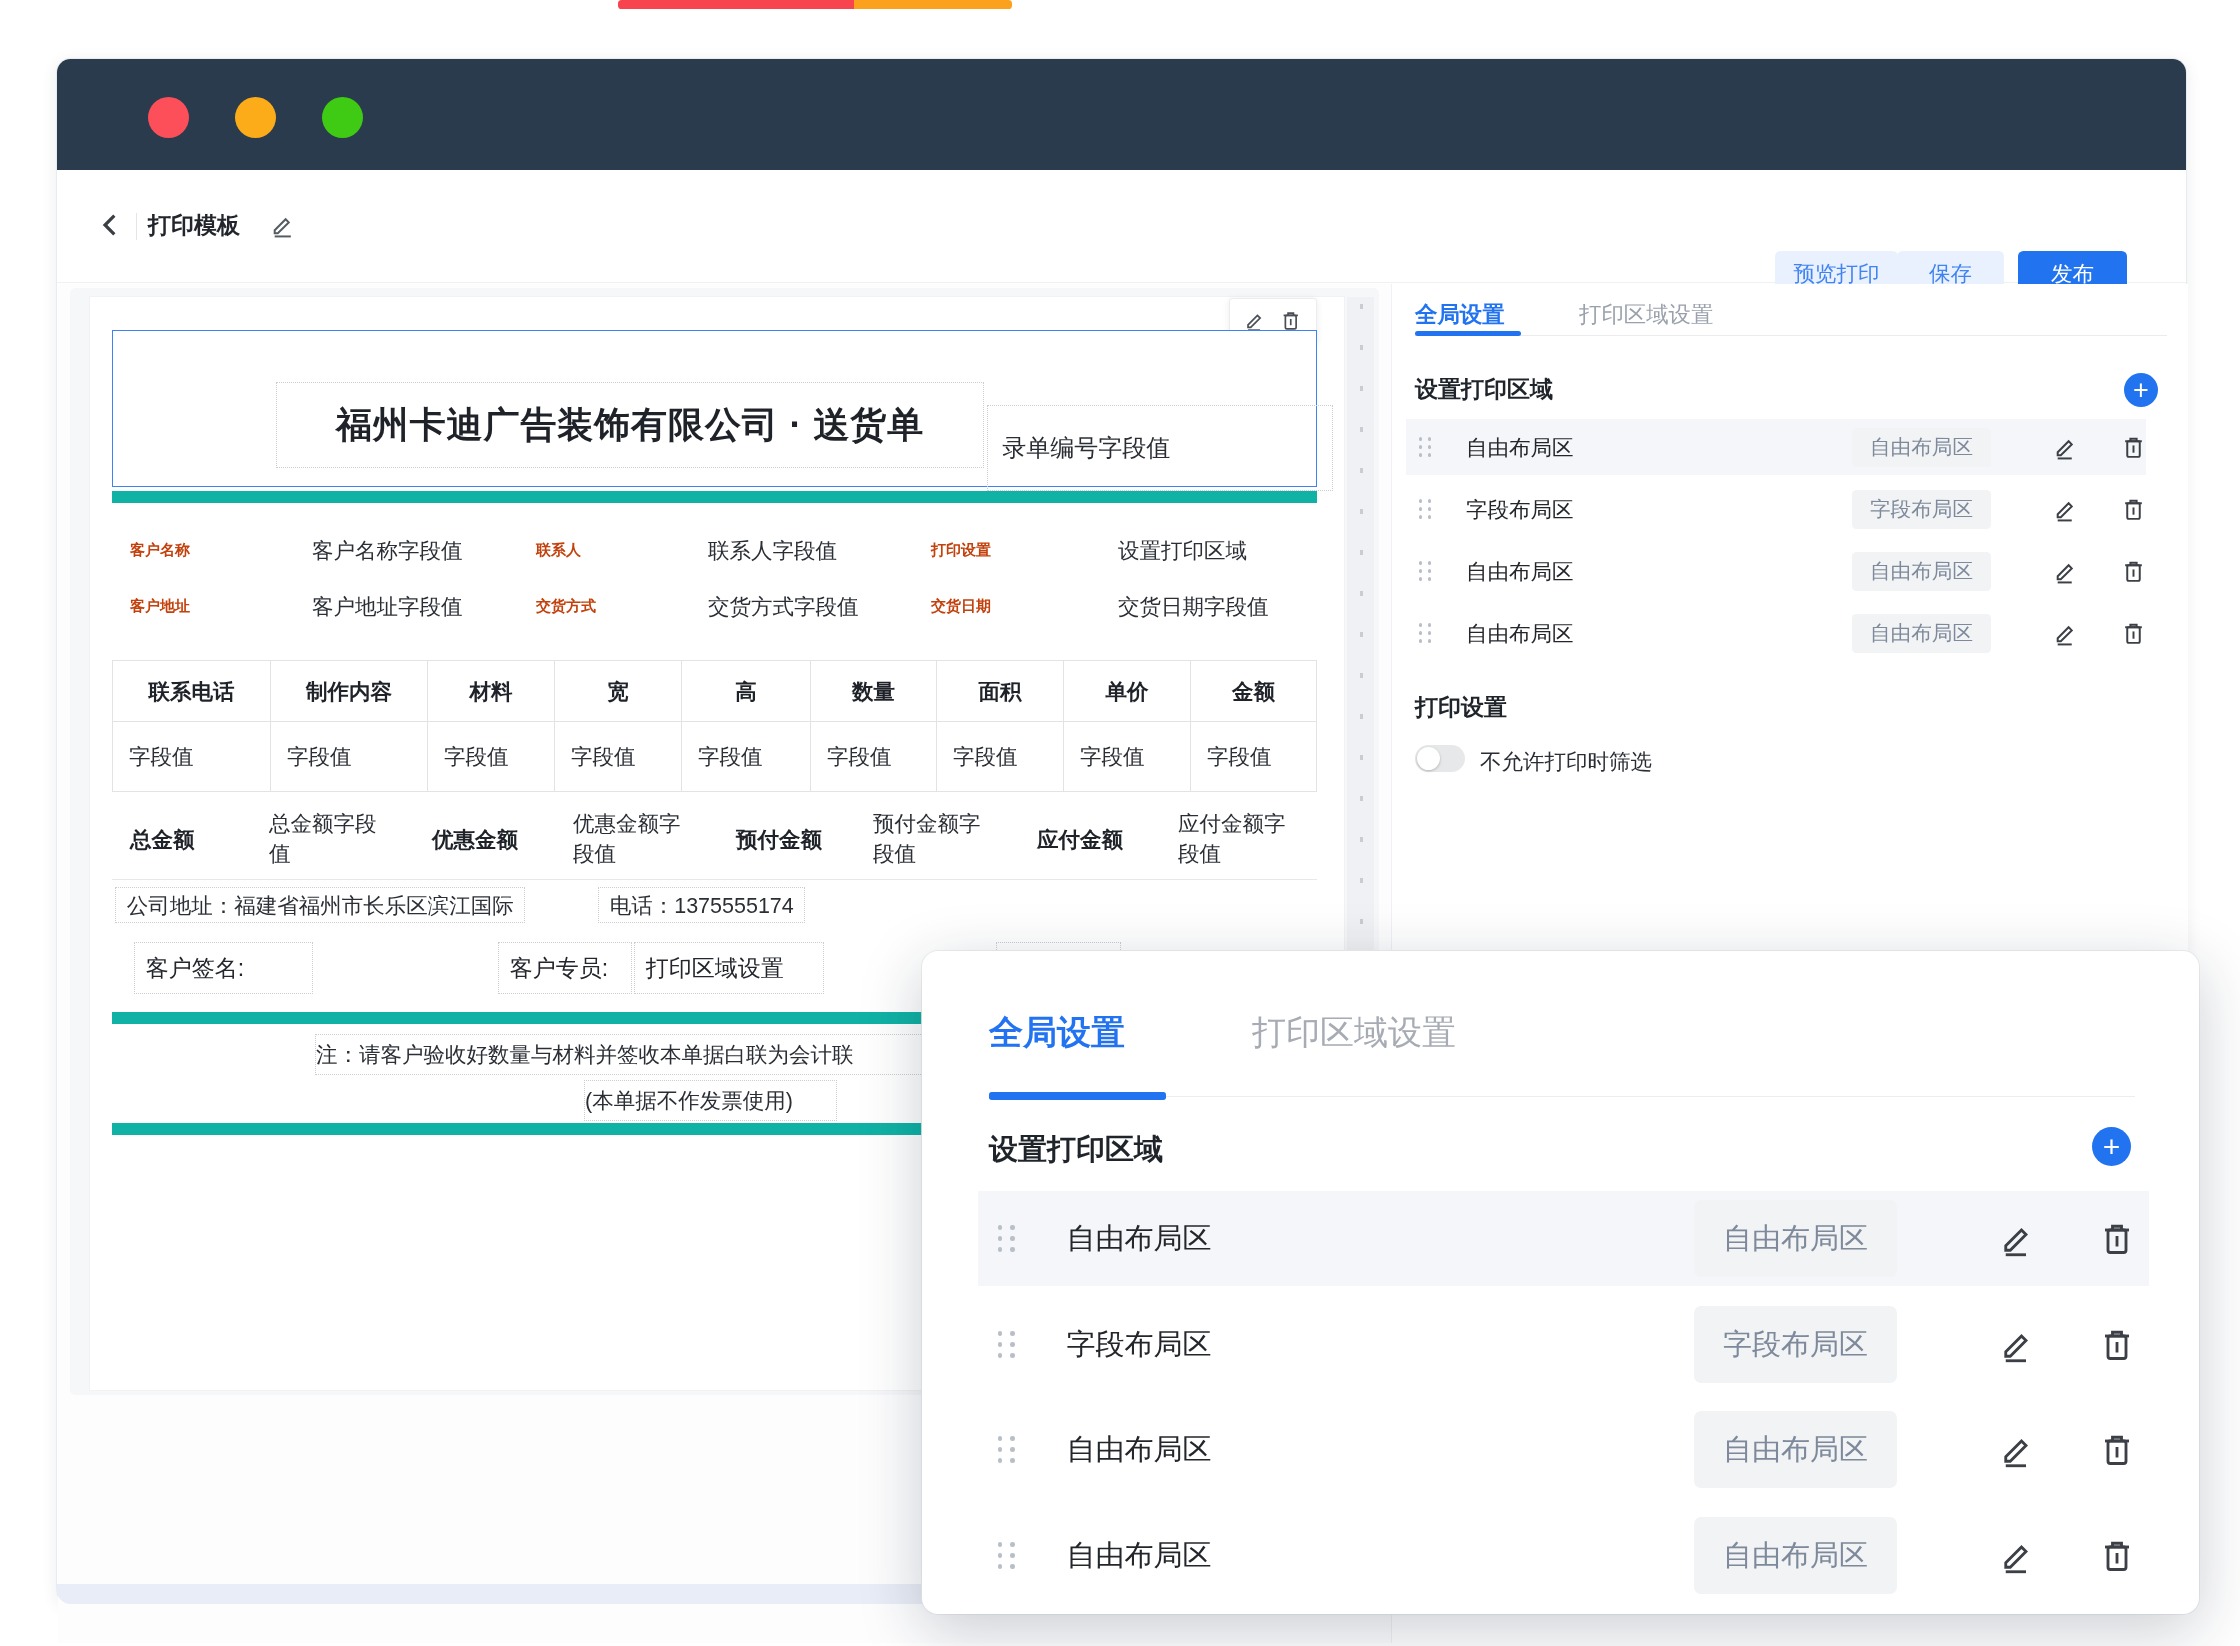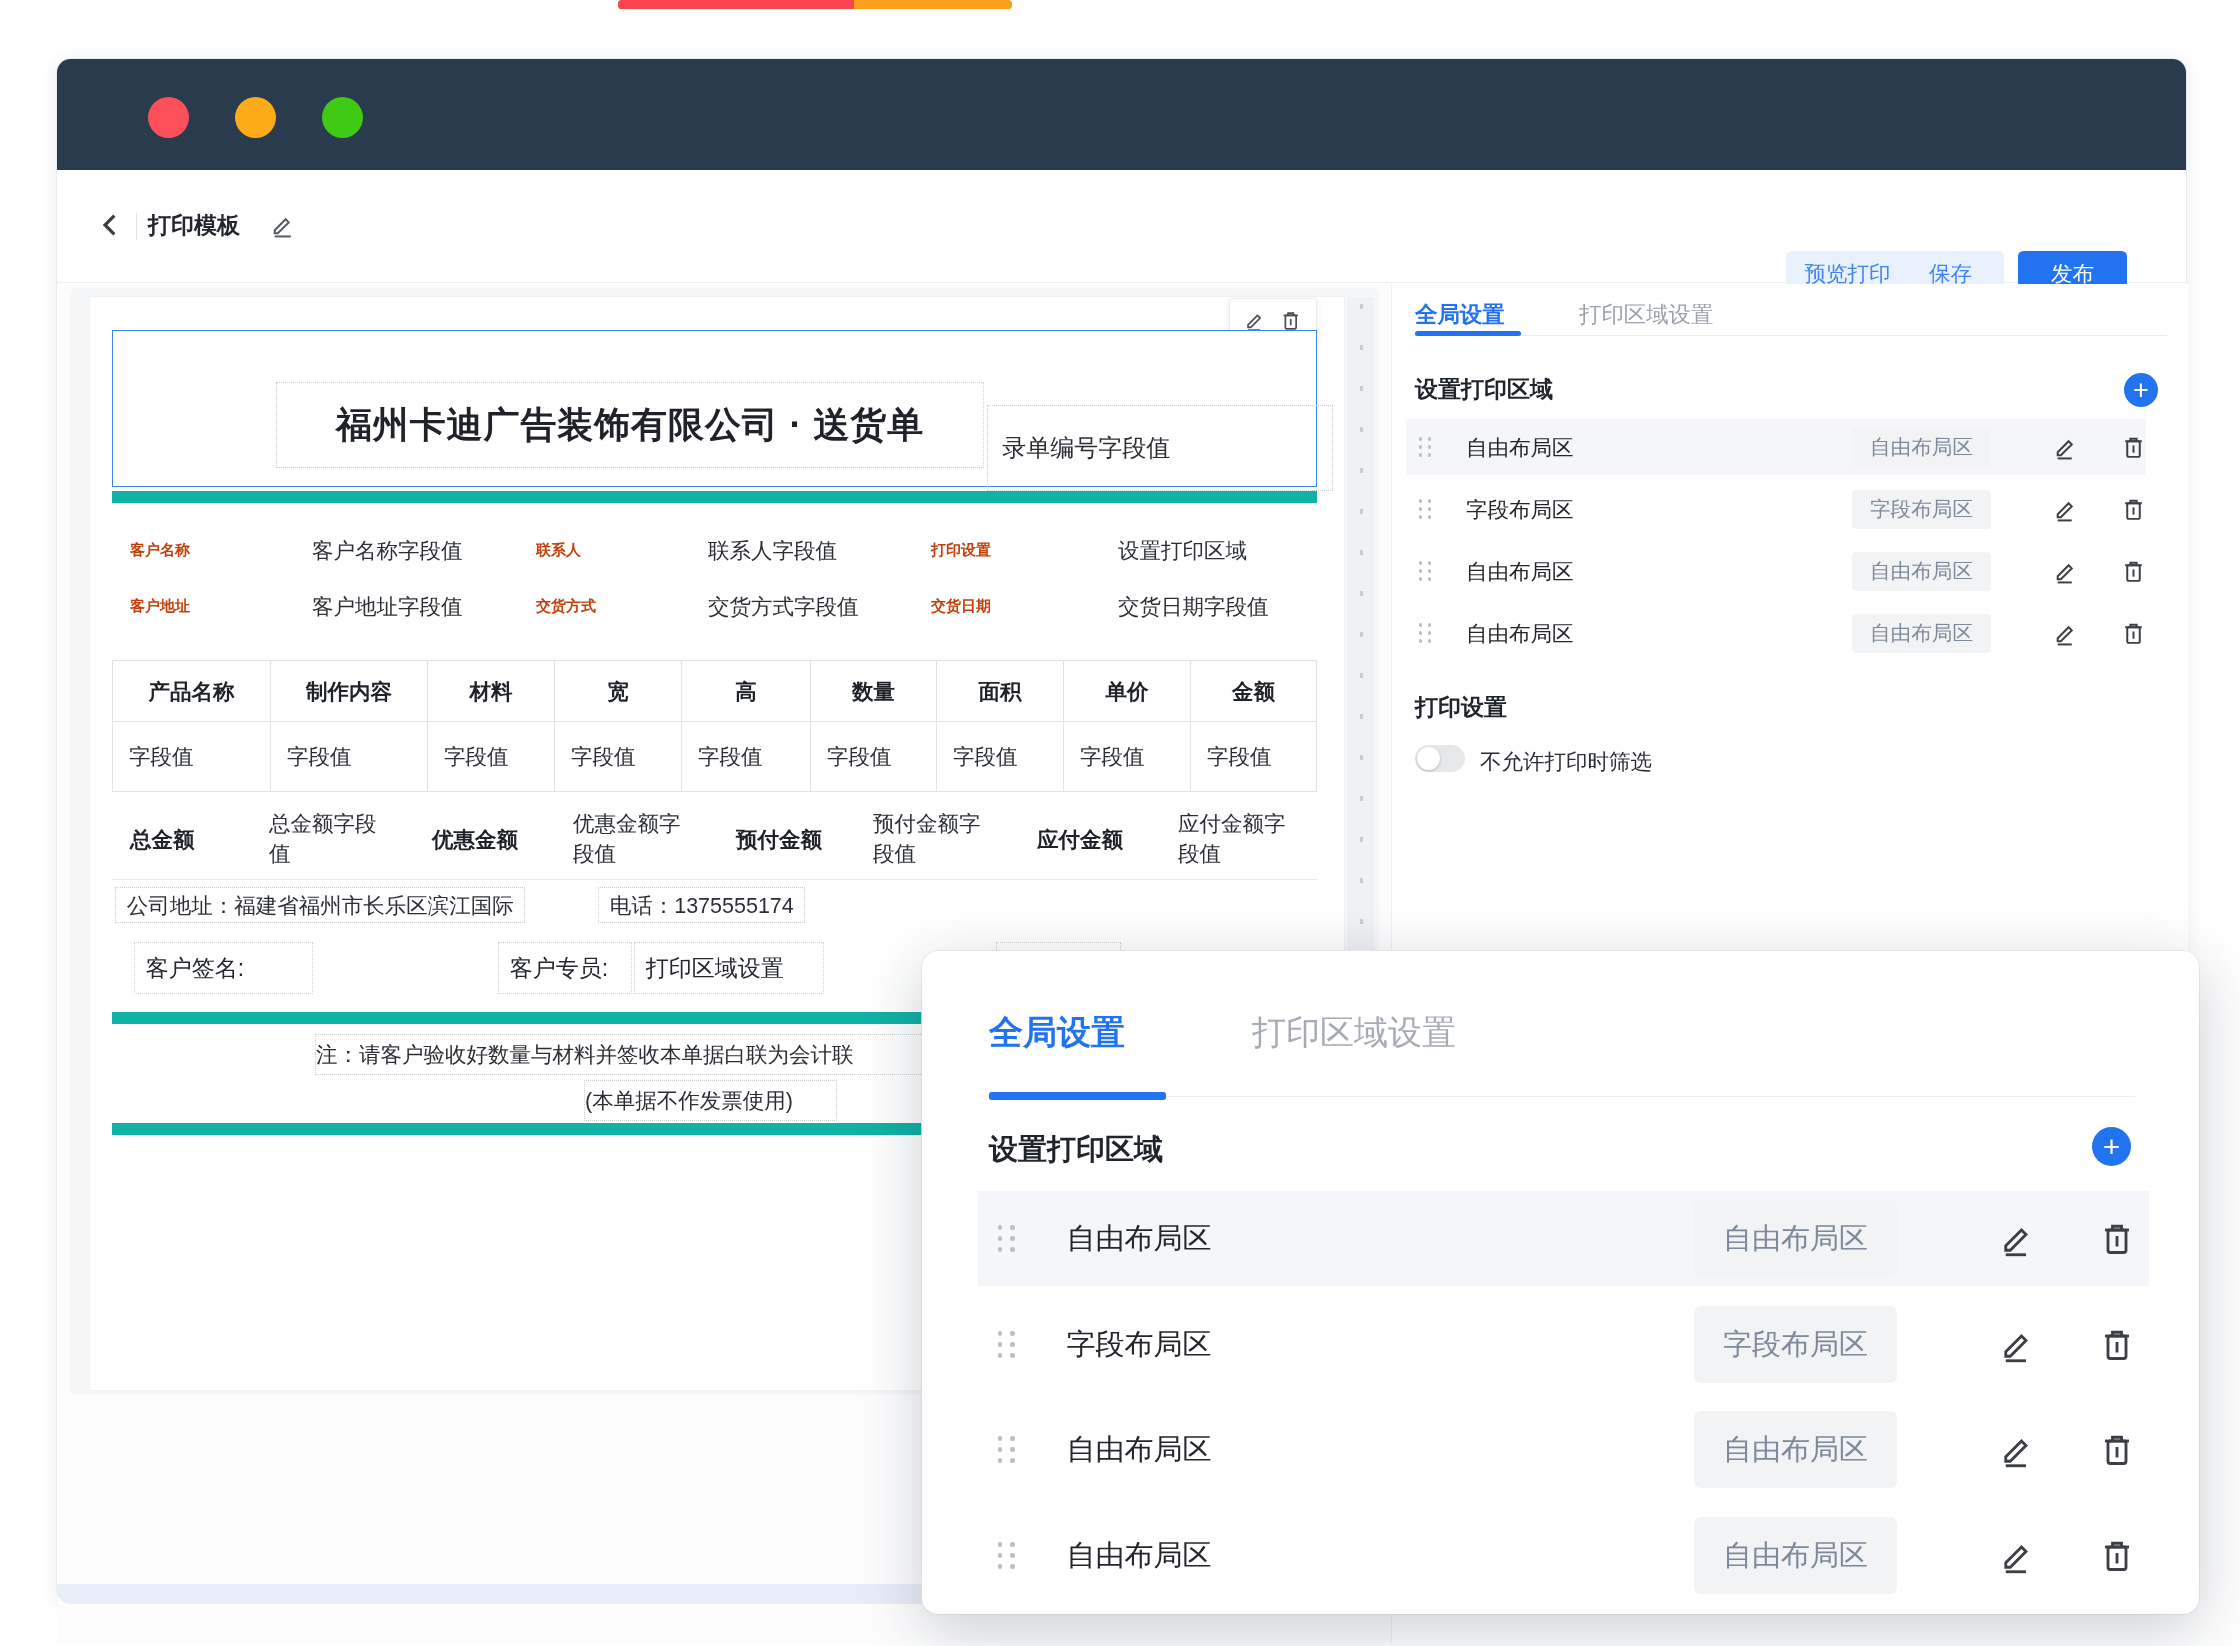--- a/index.html
+++ b/index.html
@@ -22,21 +22,21 @@
 
   
   .hdr{left:0;top:111px;width:100%;height:113px;background:#fff;border-bottom:0.9px solid #eef0f3;}
   .back{left:38px;top:39px;width:32px;height:32px;color:#3a3f45;cursor:pointer;}
   .hdr-sep{left:79px;top:43px;width:0.9px;height:27px;background:#e3e5e8;}
   .hdr-title{left:91px;top:39px;font-size:23px;font-weight:700;color:#22262c;line-height:32px;}
   .hdr-edit{left:213px;top:43px;width:25px;height:25px;color:#565b62;}
   .btn{top:81px;height:47px;border-radius:5.4px;font-size:21.5px;line-height:47px;text-align:center;cursor:pointer;}
   .btn-light{background:#e9f1fe;color:#4083f2;}
   .btn-primary{background:#2173f0;color:#fff;}
-  .btn-preview{left:1718px;width:123px;margin-left:11px;}
+  .btn-preview{left:1718px;width:123px;}
   .btn-save{left:1840px;width:107px;}
   .btn-publish{left:1961px;width:109px;}
 
   
   .canvas{left:0.9px;top:225px;width:1333px;height:1359px;background:#fdfdfe;}
   .canvas-gray{left:12.5px;top:3.6px;width:1309px;height:1107px;background:#f6f7f9;border-radius:5.4px;}
   .panel{left:1334px;top:225px;width:797px;height:1359px;background:#fff;border-left:0.9px solid #f0f1f3;}
   .bottom-strip{left:0;top:1525px;width:2130px;height:19.7px;background:#e9edf7;border-radius:0 0 13.4px 13.4px;}
 
   
@@ -208,21 +208,21 @@
         <col style="width:127px">
         <col style="width:127px">
         <col style="width:129px">
         <col style="width:126px">
         <col style="width:127px">
         <col style="width:127px">
         <col>
       </colgroup>
     <tbody>
         <tr>
-      <th>产品名称</th>
+      <th>联系电话</th>
       <th>制作内容</th>
       <th>材料</th>
       <th>宽</th>
       <th>高</th>
       <th>数量</th>
       <th>面积</th>
       <th>单价</th>
       <th>金额</th>
     </tr>
     <tr>

